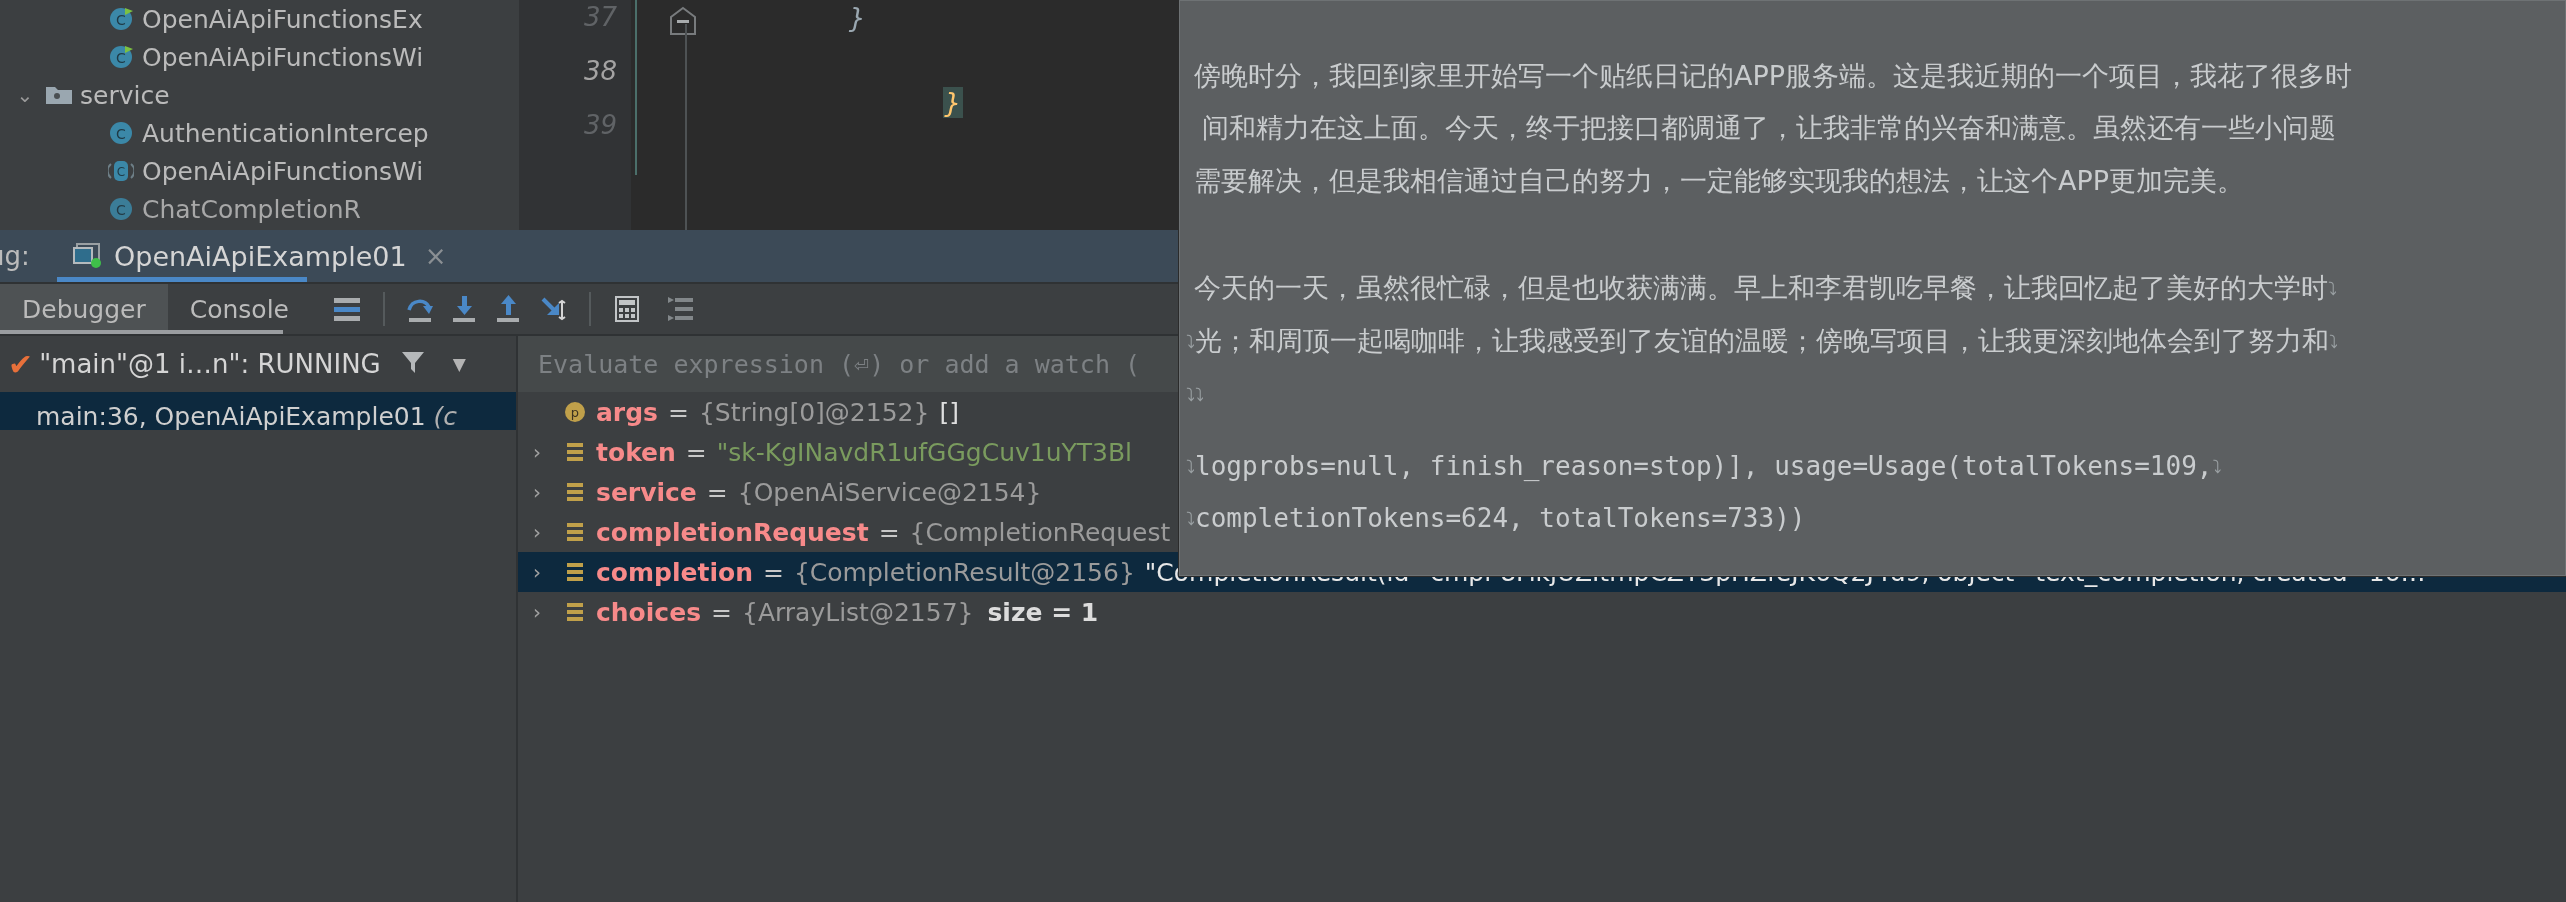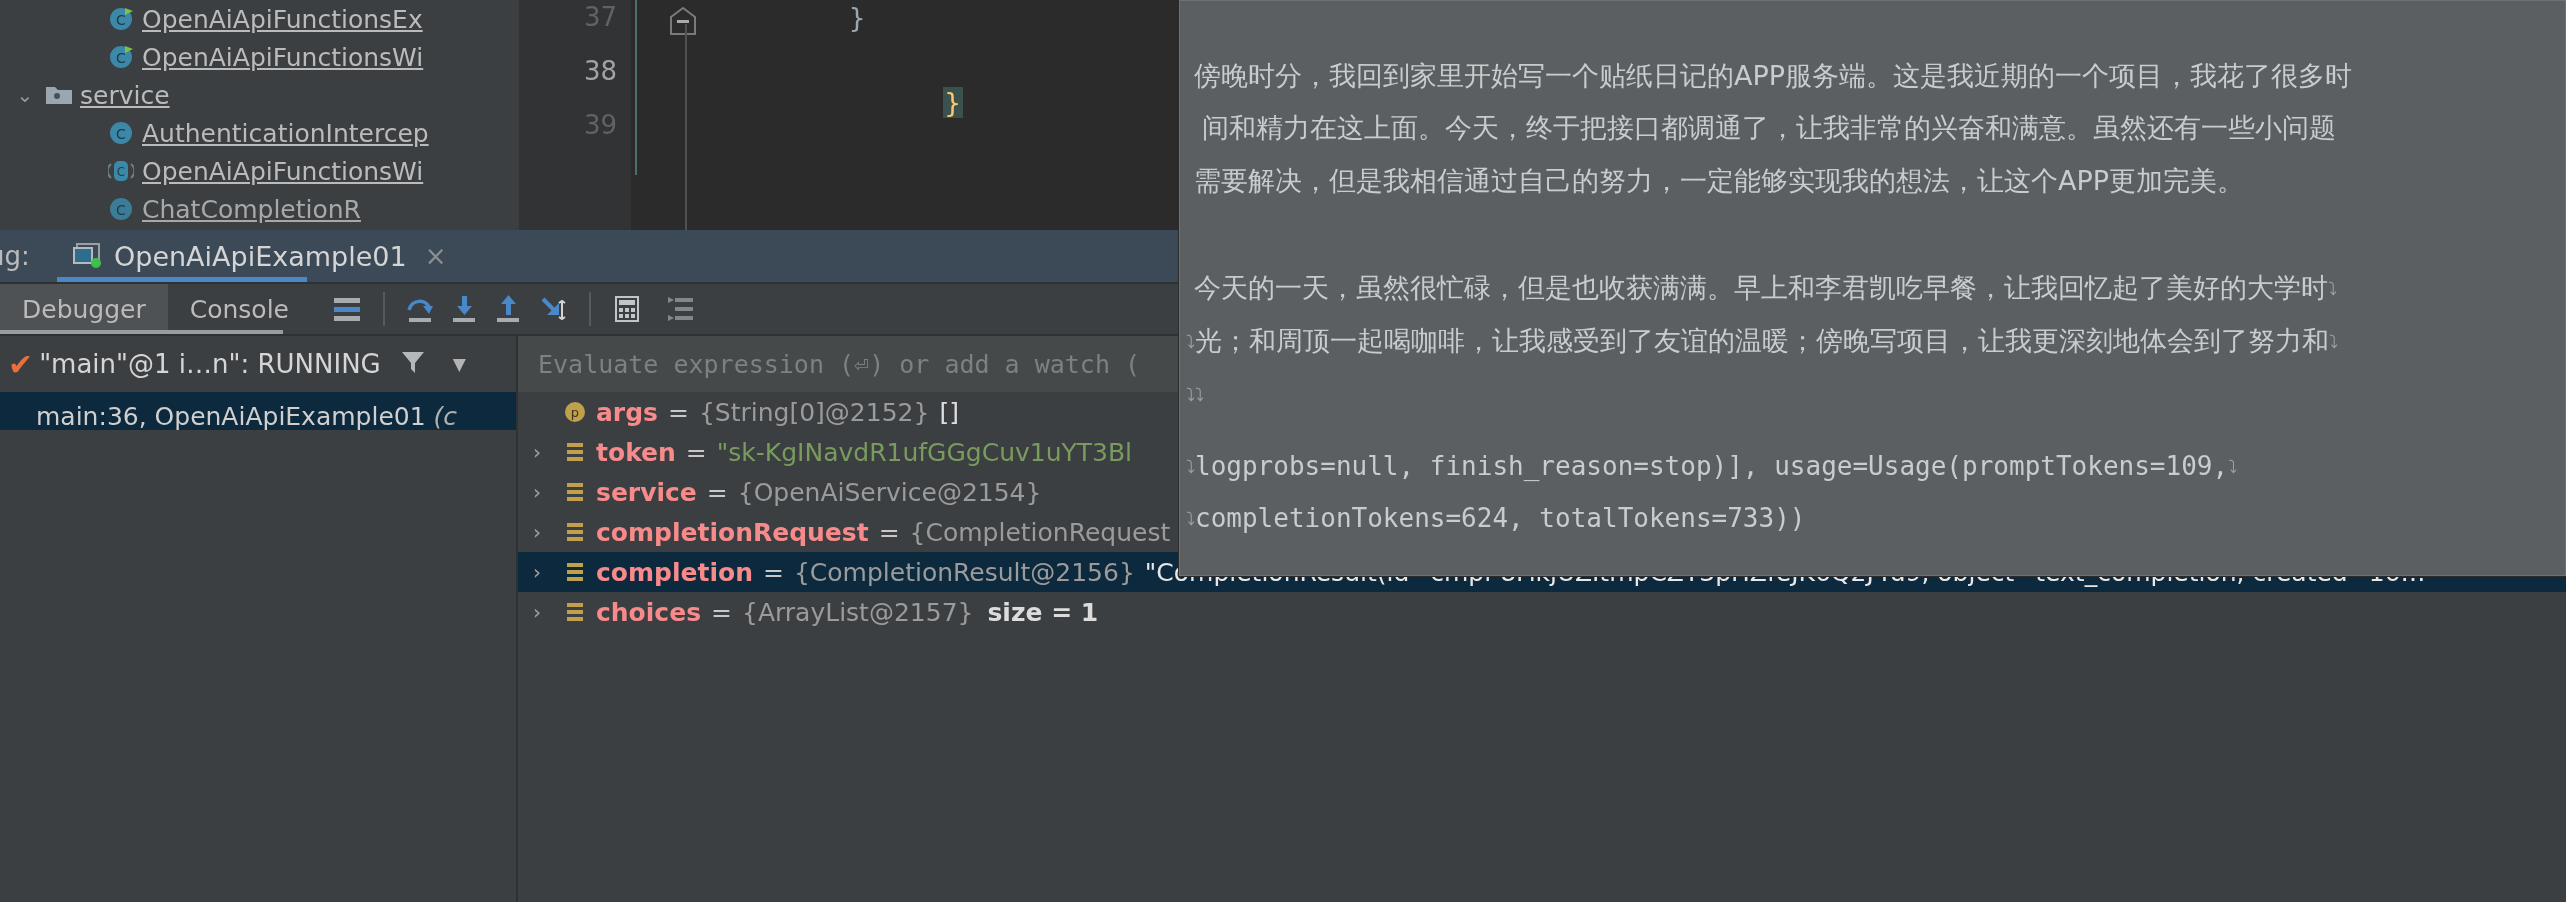--- a/index.html
+++ b/index.html
@@ -18,26 +18,26 @@
   }
   .tree-row {
     display: flex; align-items: center; height: 38px;
     color: #bbbbbb; font-size: 25px; white-space: nowrap;
   }
   .tree-row .twisty {
     width: 34px; text-align: center; color: #9a9a9a; font-size: 20px; flex: none;
   }
   .ic { flex: none; width: 34px; height: 30px; display: flex; align-items: center; justify-content: center; }
   .ic svg { display: block; }
-  .tree-label { margin-left: 4px; text-decoration: underline; }
+  .tree-label { margin-left: 4px; }
 
   
   .editor {
     position: absolute; left: 519px; top: 0; width: 660px; height: 276px;
-    background: #000000; overflow: hidden;
+    background: #000000; overflow: hidden; font-style: italic;
   }
   .gutter {
     position: absolute; left: 0; top: 0; width: 112px; height: 230px;
     background: #313335;
   }
   .lineno {
     position: absolute; right: 14px; width: 90px; text-align: right;
     color: #606366; font-size: 26px; font-family: "DejaVu Sans", "Liberation Sans", sans-serif;
   }
   .lineno.cur { color: #a4a3a3; }
@@ -509,21 +509,21 @@
       <span class="wrap-mark">⤵</span>
       <span>光；和周顶一起喝咖啡，让我感受到了友谊的温暖；傍晚写项目，让我更深刻地体会到了努力和</span>
       <span class="wrap-mark">⤵</span>
     </div>
     <div class="popup-line" style="top:368px; padding-left:6px;">
       <span class="wrap-mark">⤵</span>
       <span class="wrap-mark">⤵</span>
     </div>
     <div class="popup-line mono" style="top:440px; padding-left:6px;">
       <span class="wrap-mark">⤵</span>
-      <span>logprobs=null, finish_reason=stop)], usage=Usage(promptTokens=109, </span>
+      <span>logprobs=null, finish_reason=stop)], usage=Usage(totalTokens=109, </span>
       <span class="wrap-mark">⤵</span>
     </div>
     <div class="popup-line mono" style="top:492px; padding-left:6px;">
       <span class="wrap-mark">⤵</span>
       <span>completionTokens=624, totalTokens=733))</span>
     </div>
   </div>
 
   <div class="bottom-fill"></div>
   <div class="left-bottom-fill"></div>

